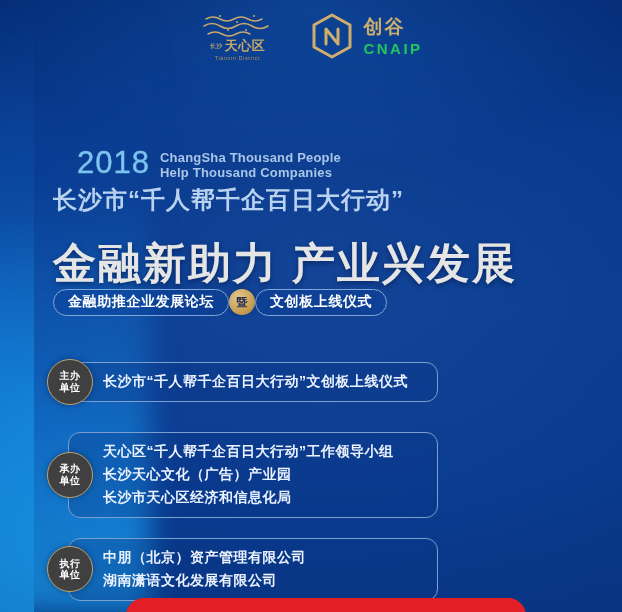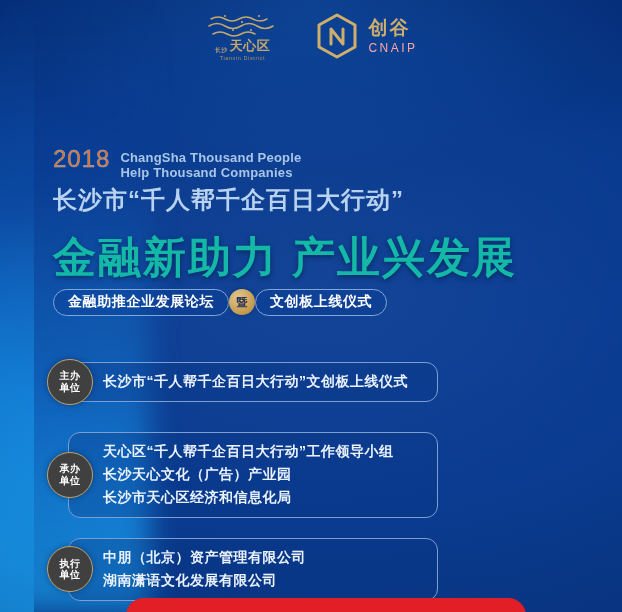--- a/index.html
+++ b/index.html
@@ -83,53 +83,54 @@
     justify-content: center;
     align-items: flex-start;
     gap: 34px;
   }
 
   .logo-tianxin { display: flex; align-items: center; gap: 7px; }
 
   .tx-mark { width: 76px; display: flex; flex-direction: column; align-items: center; }
   .tx-waves { width: 74px; height: 26px; display: block; }
   .tx-name {
-    display: flex; align-items: flex-end; gap: 2px;
+    display: flex; align-items: center; gap: 2px;
     color: #c8a86a; font-size: 13px; font-weight: bold; letter-spacing: 0.5px;
     line-height: 1.1;
   }
   .tx-name .tiny { font-size: 6px; opacity: .85; }
   .tx-en { color: #b2955d; font-size: 5.5px; letter-spacing: .6px; margin-top: 2px; }
 
   .tx-slogan {
     color: #cfae6c;
     font-size: 14px;
     font-weight: bold;
     line-height: 1.28;
     letter-spacing: 1px;
   }
 
   .logo-cnaip { display: flex; align-items: center; gap: 8px; }
   .cn-hex { width: 46px; height: 46px; display: block; }
   .cn-text { display: flex; flex-direction: column; gap: 5px; }
   .cn-cn { color: #cfae6c; font-size: 19px; font-weight: bold; letter-spacing: 2px; line-height: 1; }
-  .cn-en { color: #fca5a5; font-size: 12px; font-weight: normal; letter-spacing: 2.5px; line-height: 1; }
+  .cn-en { color: #22c55e; font-size: 15px; font-weight: bold; letter-spacing: 2.5px; line-height: 1; }
 
   
   .title-block { position: absolute; left: 53px; top: 148px; width: 520px; }
 
   .line-year { display: flex; align-items: flex-start; gap: 10px; }
   .year {
-    font-size: 24px;
+    font-size: 31px;
     line-height: 0.95;
-    color: #f97316;
+    color: #7dd3fc;
     font-weight: 300;
     letter-spacing: 1px;
     -webkit-text-stroke: 0.4px #9ec0e8;
     opacity: .92;
+    margin-left: 24px;
   }
   .eng {
     color: #a9c6e8;
     font-size: 13px;
     font-weight: bold;
     line-height: 1.18;
     letter-spacing: .2px;
     padding-top: 2px;
   }
 
@@ -137,24 +138,24 @@
     margin-top: 5px;
     font-size: 24px;
     font-weight: bold;
     letter-spacing: 1px;
     line-height: 1.15;
     color: #b9d2ef;
     white-space: nowrap;
   }
 
   .headline {
-    margin-top: 20px;
+    margin-top: 26px;
     font-size: 43px;
     font-weight: bold;
-    color: #14b8a6;
+    color: #e5e5e5;
     letter-spacing: 2px;
     line-height: 1.12;
     white-space: nowrap;
     text-shadow: 0 2px 5px rgba(0,20,60,0.55);
   }
 
   
   .pill-row {
     position: absolute;
     left: 53px;

